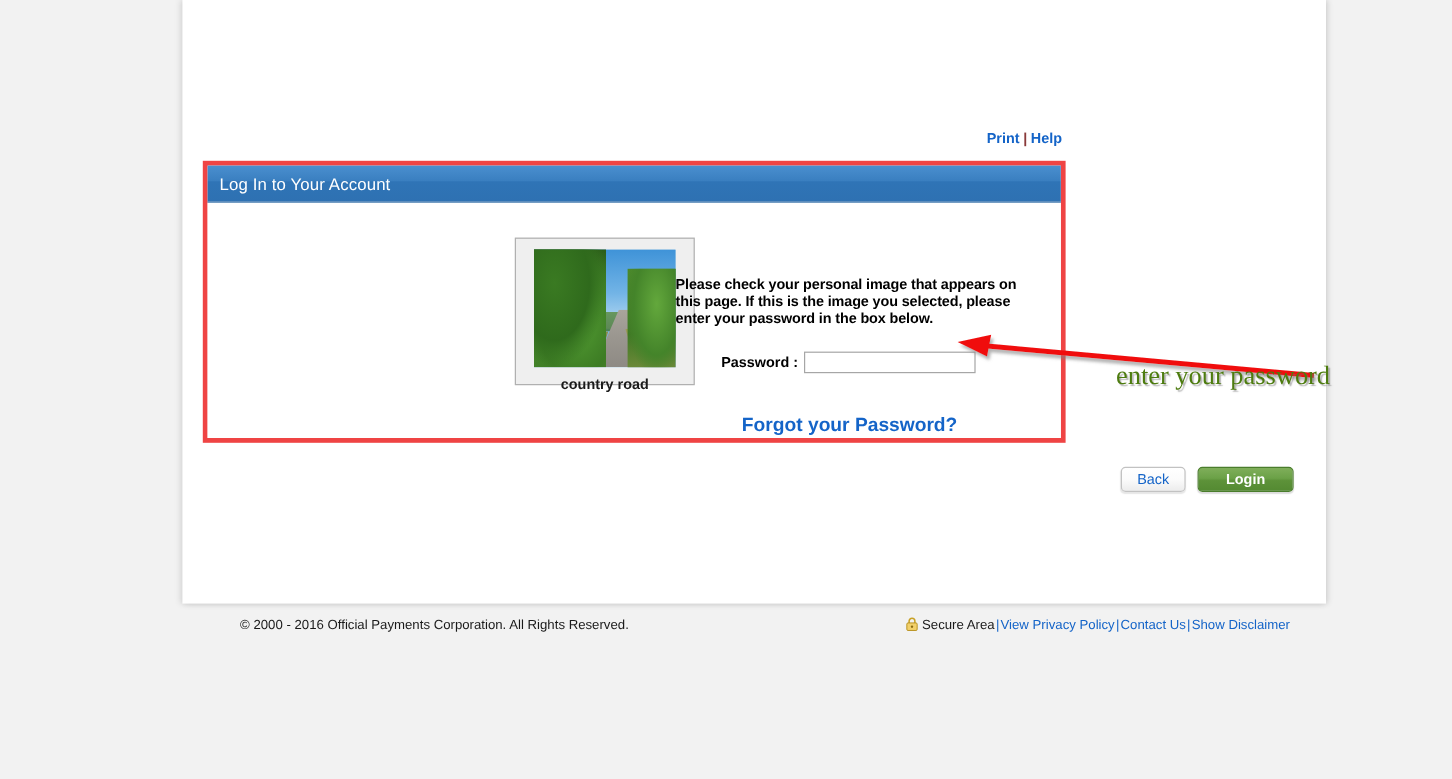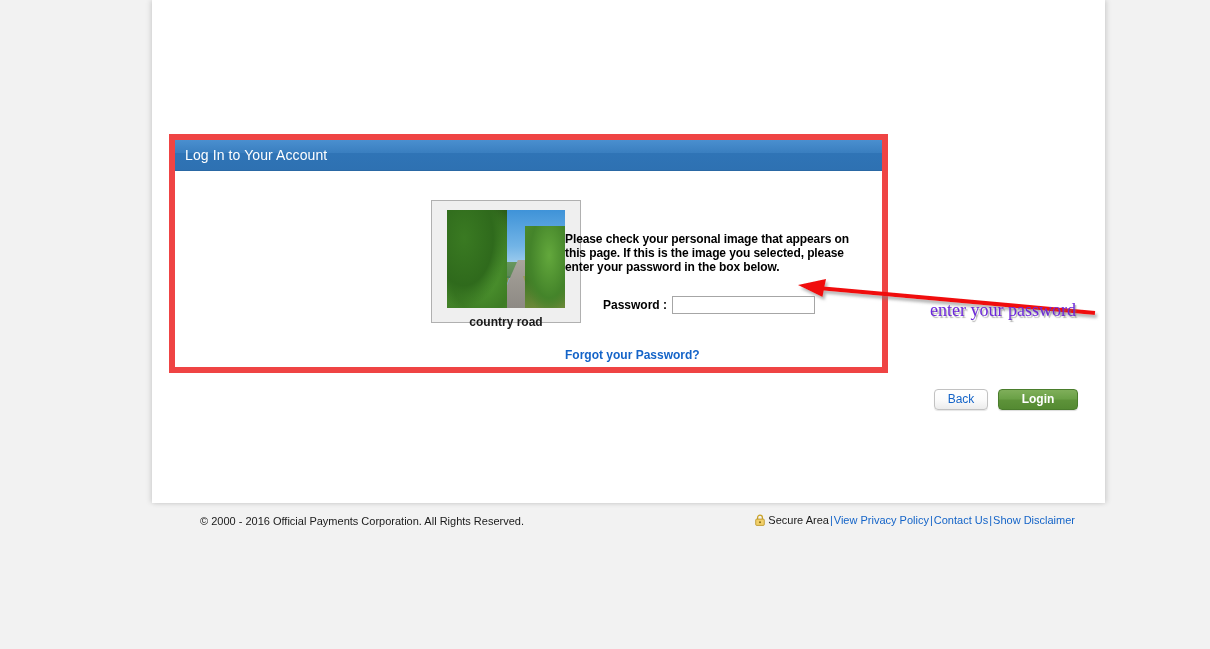--- a/index.html
+++ b/index.html
@@ -50,21 +50,21 @@
     padding: 0 3px;
     font-weight: bold;
   }
 
   
   #login-panel {
     position: absolute;
     left: 17px;
     top: 134px;
     width: 719px;
-    border: 6px solid #ef4444;
+    border: 4px solid #ef4444;
     background: #ffffff;
     box-sizing: border-box;
   }
 
   #login-panel-header {
     height: 31px;
     background: linear-gradient(to bottom, #4a8fcf 0%, #3a7fc0 42%, #2f74b6 45%, #2e71b2 100%);
     border-bottom: 1px solid #2a68a4;
     color: #ffffff;
     font-size: 14px;
@@ -203,22 +203,22 @@
     vertical-align: middle;
     padding: 1px 2px;
     box-sizing: content-box;
     font-family: "Liberation Sans", sans-serif;
   }
   #forgot-password-link {
     position: absolute;
     left: 0;
     top: 177px;
     width: 290px;
-    text-align: left;
-    font-size: 12px;
+    text-align: center;
+    font-size: 16px;
     font-weight: bold;
   }
   #forgot-password-link a {
     color: #1464c8;
     text-decoration: none;
     font-weight: bold;
   }
 
   
   #norton-badge {
@@ -353,33 +353,36 @@
     position: absolute;
     left: 0; top: 0;
     width: 1210px; height: 649px;
     pointer-events: none;
   }
   #annotation-text {
     position: absolute;
     left: 930px;
     top: 300px;
     font-family: "Liberation Serif", serif;
-    font-size: 18px;
-    color: #6d28d9;
+    font-size: 22px;
+    color: #4d7c0f;
     text-shadow: 1.5px 1.5px 1px rgba(120,120,120,0.55);
     white-space: nowrap;
   }
 </style>
 </head>
 <body>
 
 <div id="page-root">
 
   <div id="white-page">
 
+    <div id="utility-links">
+      <a href="#">Print</a><span class="util-sep">|</span><a href="#">Help</a>
+    </div>
 
     <div id="login-panel">
 
       <div id="login-panel-header">Log In to Your Account</div>
 
       <div id="login-panel-body">
 
         <div id="personal-image-box">
           <div id="personal-image-thumb">
             <div class="sky"></div>

